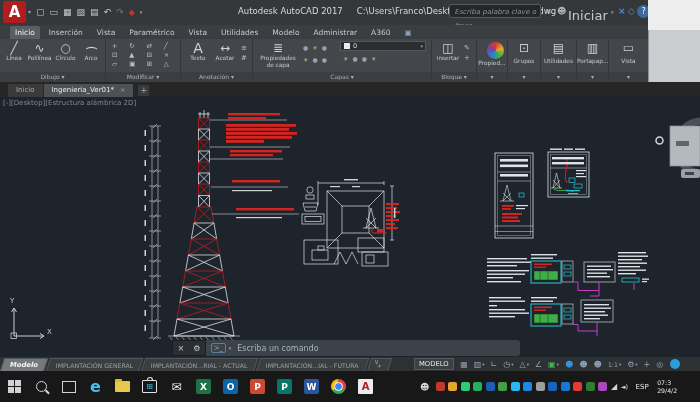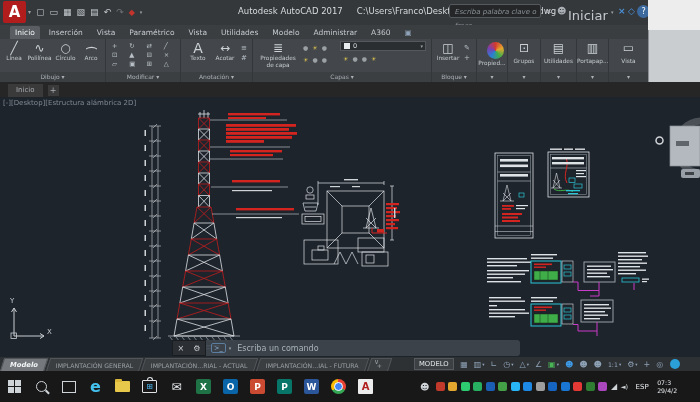--- a/index.html
+++ b/index.html
@@ -287,20 +287,21 @@
       <div style="position:absolute;left:0;right:0;top:19px;text-align:center;font-size:5.8px;color:#c3c9ce">Vista</div>
       <div class="plabel"><span>▾</span></div>
     </div>
   </div>
 
   <div id="lightblock1" class="abs"></div>
   <div id="lightblock2" class="abs"></div>
 
   <div id="filetabs" class="abs">
     <span class="ftab inactive" style="margin-left:8px">Inicio</span>
+    <span class="ftab active"><span>Ingenieria_Ver01*</span><span class="x">×</span></span>
     <span id="ftab-add">+</span>
   </div>
 
   <div id="canvas" class="abs">
     <div id="vplabel" class="abs">[-][Desktop][Estructura alámbrica 2D]</div>
     <span class="abs ucslab" style="left:10px;top:200px">Y</span>
     <span class="abs ucslab" style="left:47px;top:231px">X</span>
 
     <svg class="abs" style="left:0;top:0" width="700" height="260" viewBox="0 97 700 260">
 

